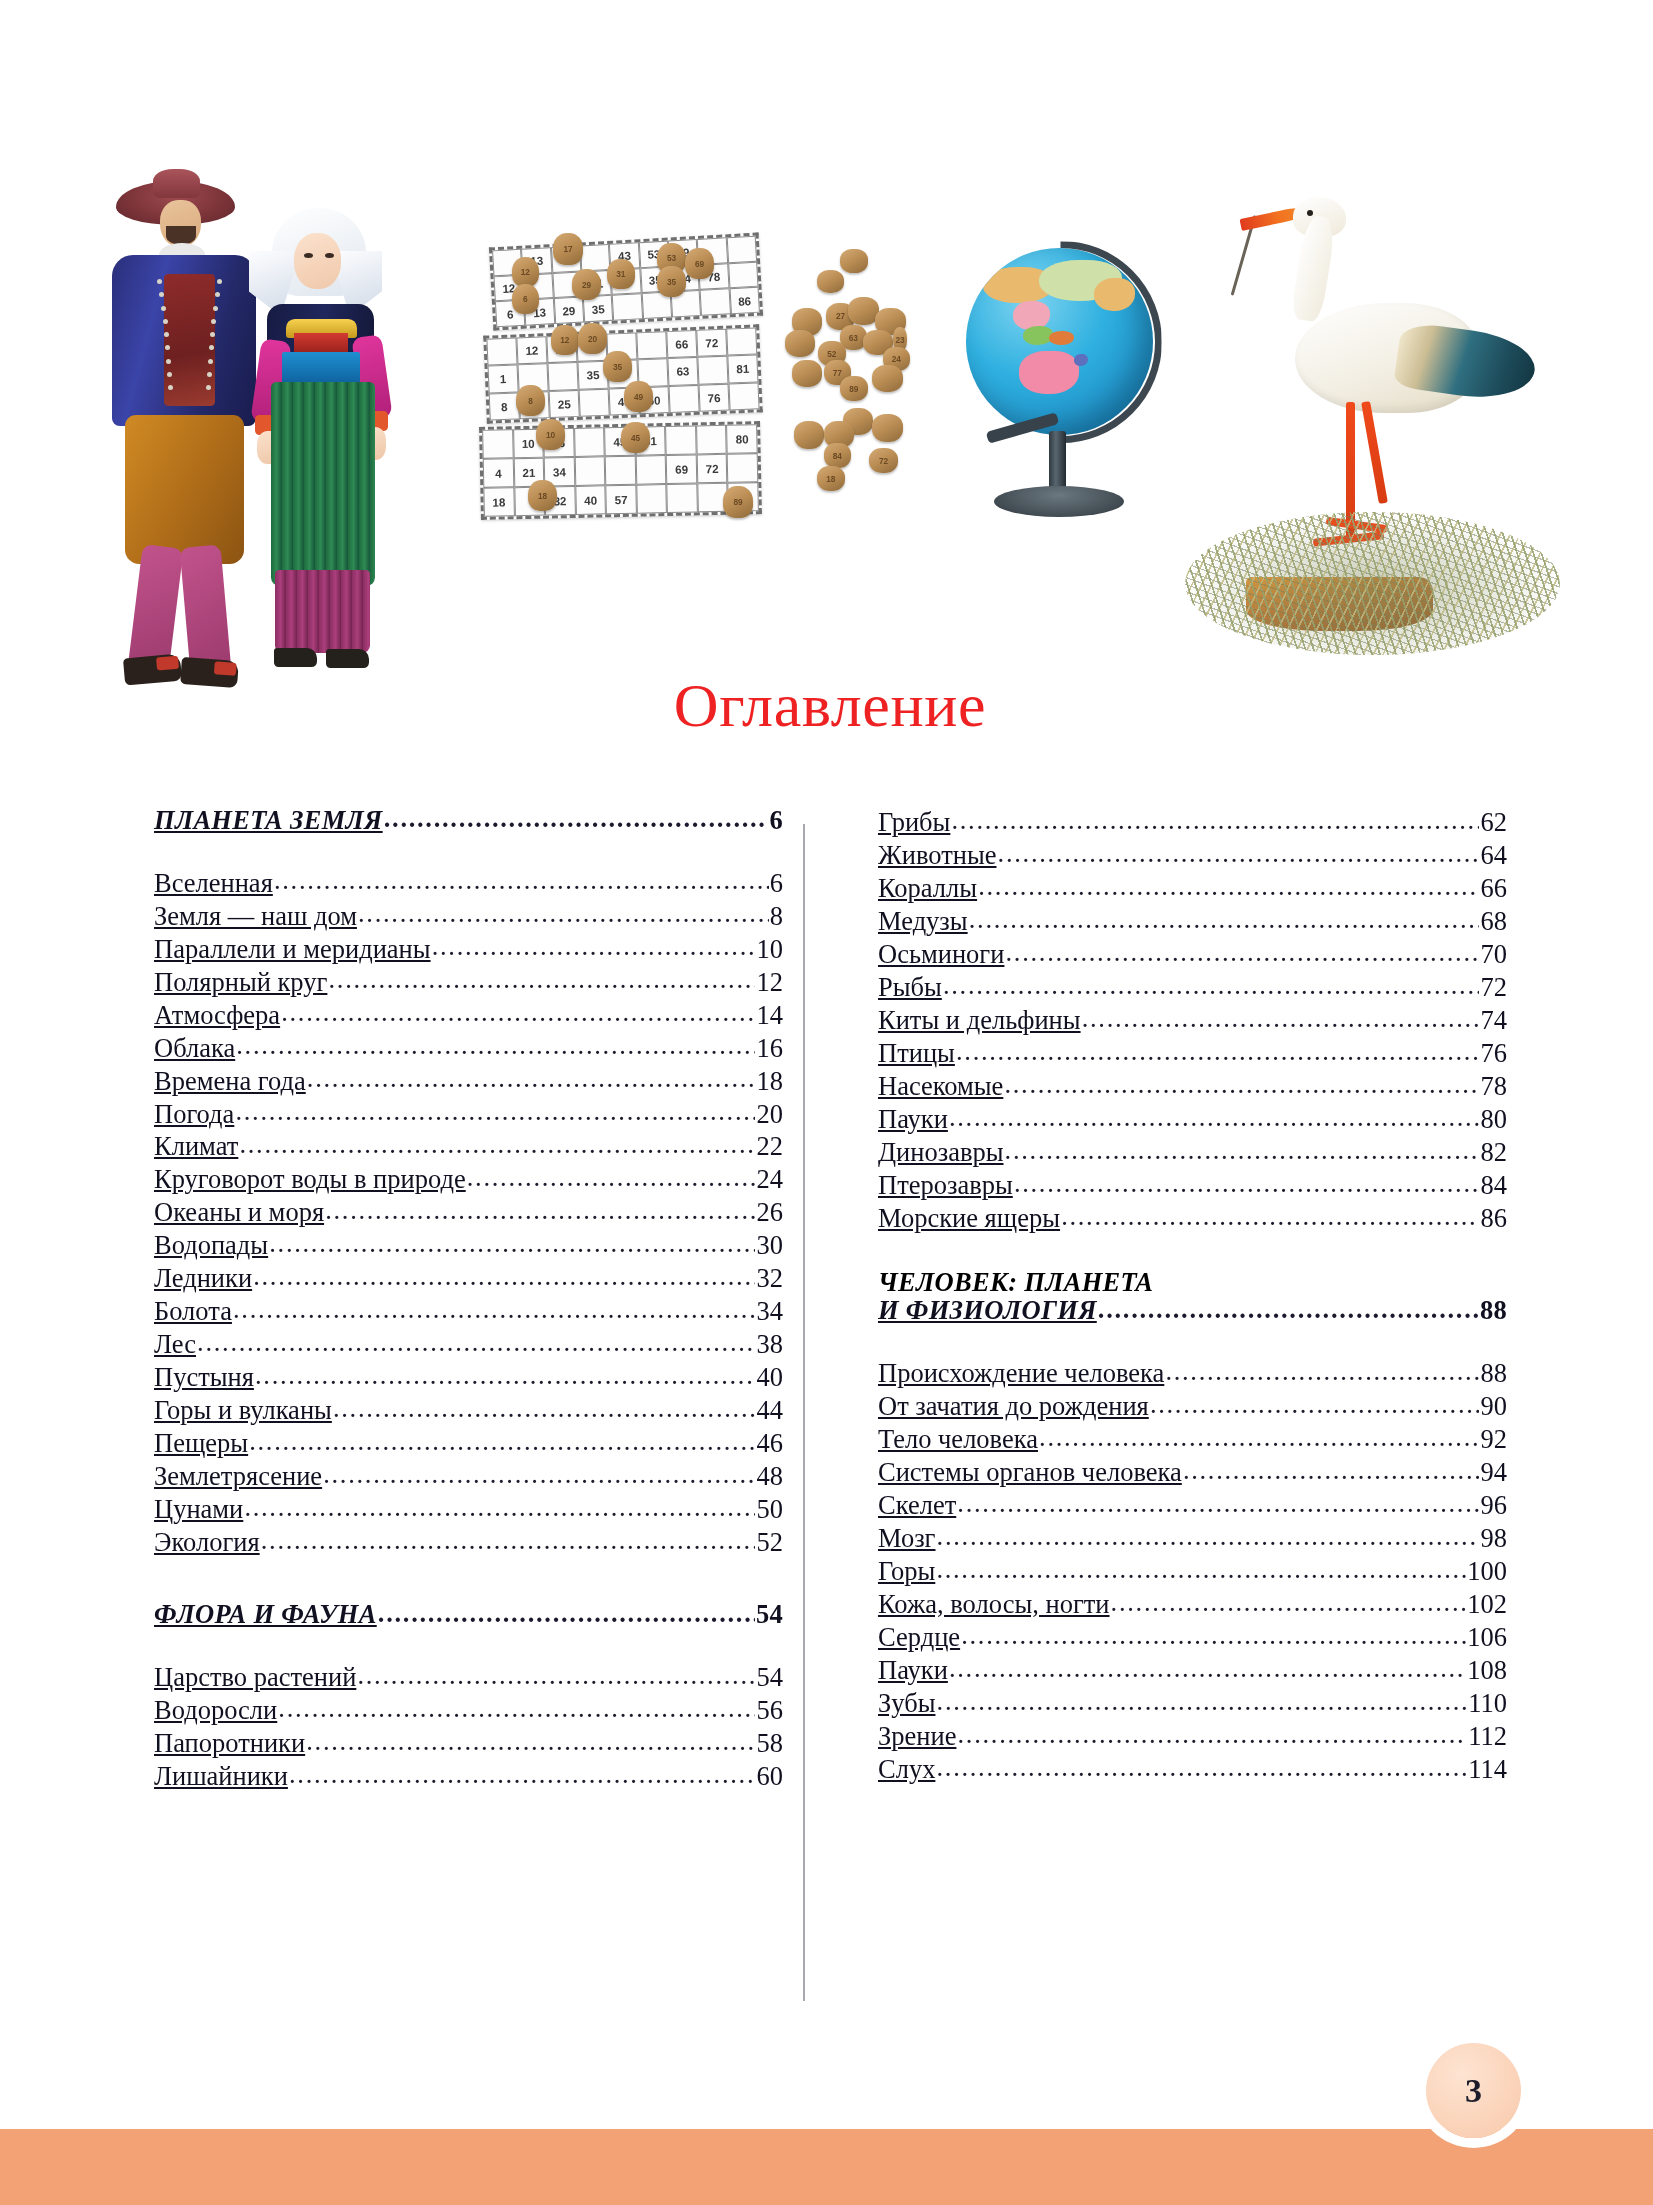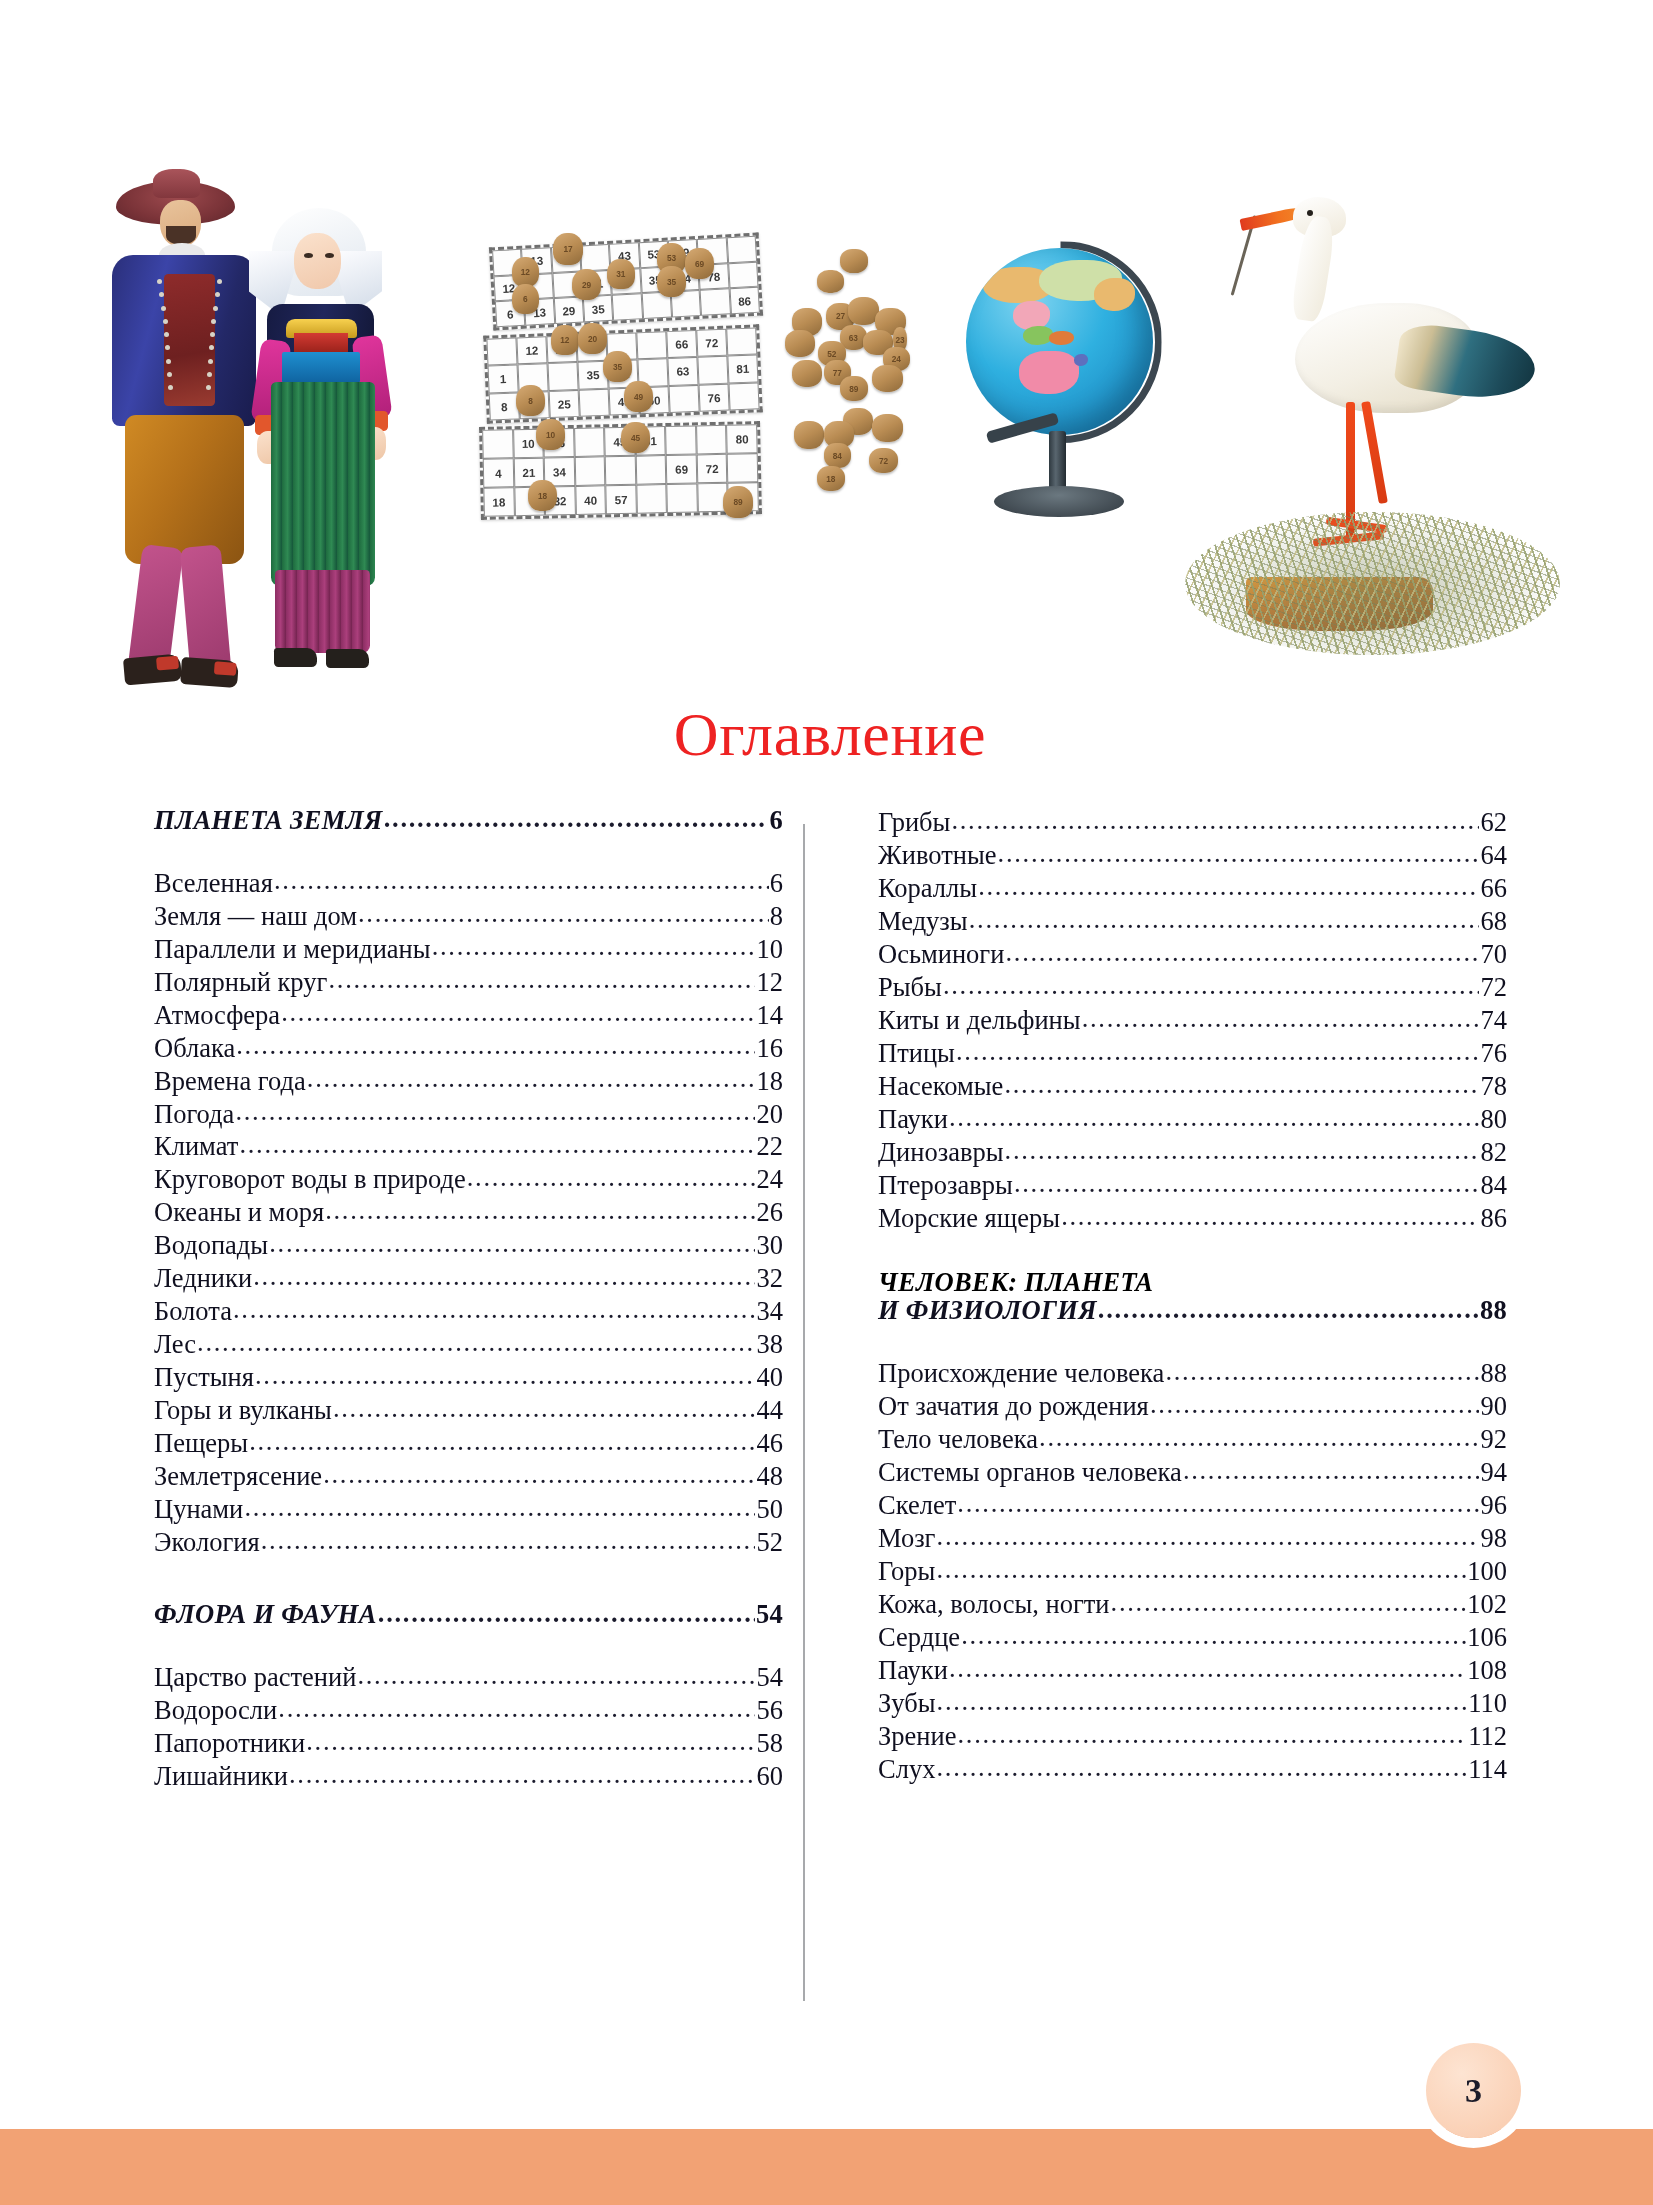--- a/index.html
+++ b/index.html
@@ -285,42 +285,42 @@
     border-radius:5.5px 14.3px 40% 40%;
     opacity:.92;
   }
   .st-stick{
     position:absolute; left:57px; top:49px; width:3.3px; height:83px;
     background:#5a5346; transform:rotate(16deg); border-radius:1.7px; opacity:.9;
   }
 
   
   .toc-title{
-    position:absolute; left:0; top:703px; width:1654px;
+    position:absolute; left:0; top:674px; width:1654px;
     text-align:center;
     font-family:"Liberation Serif","DejaVu Serif",serif;
     font-size:62px; color:#ee2222; letter-spacing:0.6px; line-height:1;padding-left:6px;
   }
   .columns{
     position:absolute; left:154px; top:806px; width:1340px; height:1202px;
   }
   .col{ position:absolute; top:0; width:629px; }
   .col.left{ left:0; }
   .col.right{ left:724px; }
   .divider{
     position:absolute; left:649px; top:18px; width:2.2px; height:1177px;
     background:#a7a9ac;
   }
 
   .toc-row{
     display:flex; align-items:baseline; width:100%;
     font-family:"Liberation Serif","DejaVu Serif",serif;
     color:#101020;
   }
-  .toc-row .t-label{ white-space:nowrap; }
+  .toc-row .t-label{ white-space:nowrap;text-decoration:underline; }
   .toc-row .t-leader{
     flex:1 1 auto; overflow:hidden; white-space:nowrap;
     margin:0 1.1px;
     letter-spacing:1.7px;
     color:#1a1a2c;
   }
   .toc-row .t-page{ white-space:nowrap; text-align:right; }
 
   
   .sec{

